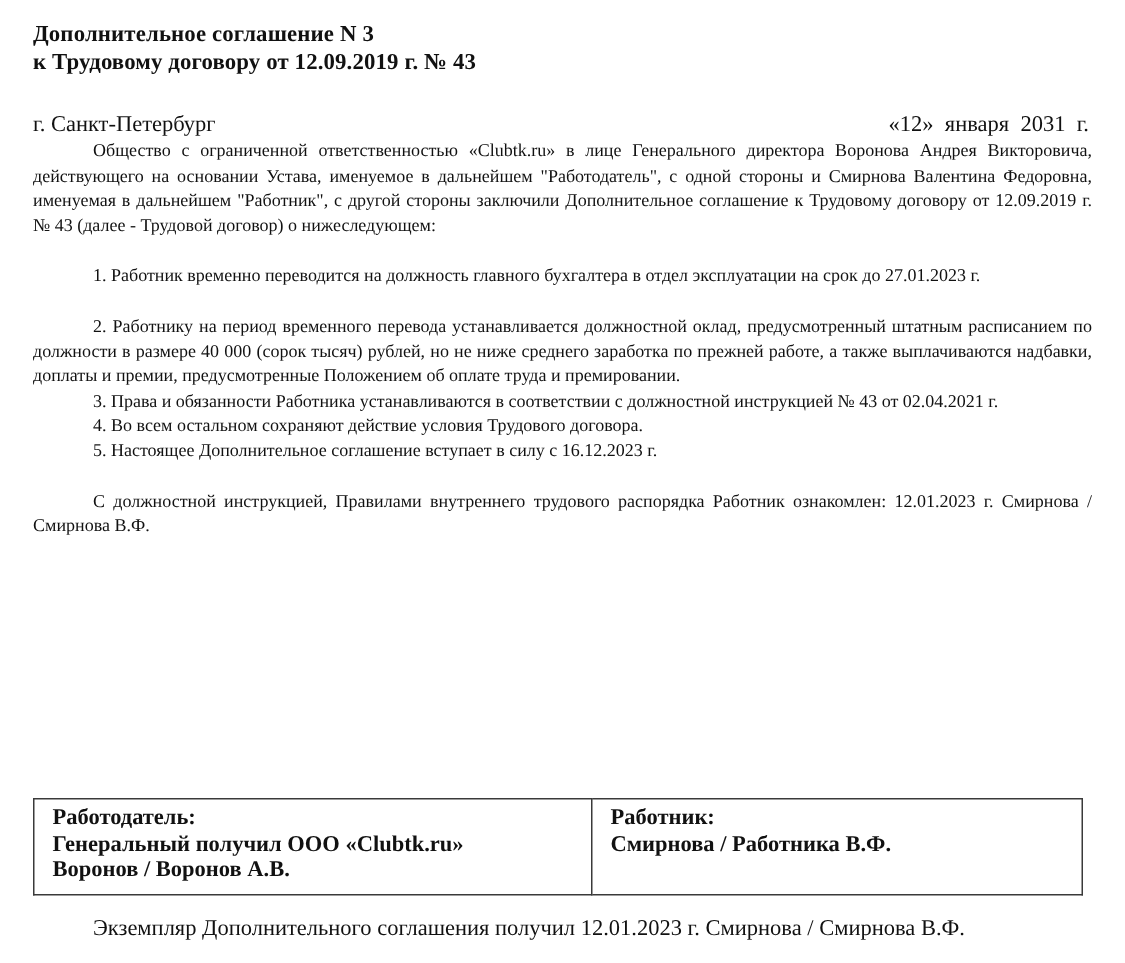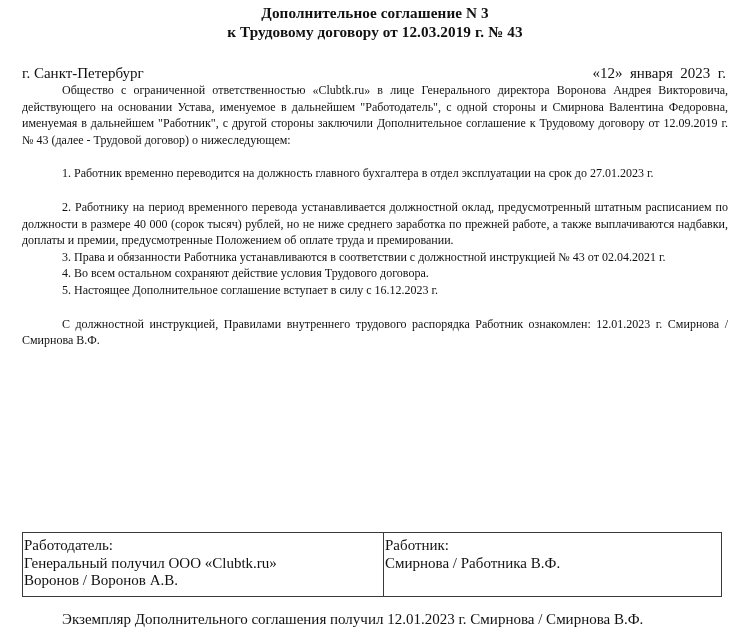--- a/index.html
+++ b/index.html
@@ -24,25 +24,24 @@
   }
   .doc-body {
     position: absolute;
     left: 22px;
     top: 0;
     width: 706px;
   }
 
   
   .title-block {
-    text-align: center;
     font-weight: bold;
     font-size: 15.2px;
     line-height: 19px;
-    padding-top: 3px;
+    padding-top: 13px;
     letter-spacing: 0.1px;
   }
   .title-line { display: block; }
 
   
   .place-date {
     display: flex;
     justify-content: space-between;
     align-items: flex-start;
     font-size: 15px;
@@ -77,21 +76,22 @@
     top: 532px;
     width: 700px;
     border-collapse: collapse;
     table-layout: fixed;
     font-size: 15px;
     line-height: 17.5px;
   }
   .sign-table td {
     border: 1px solid #3a3a3a;
     vertical-align: top;
-    padding: 4px 6px 6px 1px;
+    padding: 4px 6px 6px 12px;
+    font-weight: bold;
   }
   .sign-table td.col-left { width: 353px; }
   .sign-table .cell-line { display: block; white-space: nowrap; }
 
   
   .closing {
     position: absolute;
     left: 22px;
     top: 610px;
     width: 706px;
@@ -102,26 +102,26 @@
 </style>
 </head>
 <body>
 
 <div class="page">
 
   <div class="doc-body">
 
     <div class="title-block">
       <span class="title-line">Дополнительное соглашение N 3</span>
-      <span class="title-line">к Трудовому договору от 12.03.2019 г. № 43</span>
+      <span class="title-line">к Трудовому договору от 12.09.2019 г. № 43</span>
     </div>
 
     <div class="place-date">
       <span class="place">г. Санкт-Петербург</span>
-      <span class="date">«12»  января  2023  г.</span>
+      <span class="date">«12»  января  2031  г.</span>
     </div>
 
     <p class="para preamble">Общество с ограниченной ответственностью «Clubtk.ru» в лице Генерального директора Воронова Андрея Викторовича, действующего на основании Устава, именуемое в дальнейшем "Работодатель", с одной стороны и Смирнова Валентина Федоровна, именуемая в дальнейшем "Работник", с другой стороны заключили Дополнительное соглашение к Трудовому договору от 12.09.2019 г. № 43 (далее - Трудовой договор) о нижеследующем:</p>
 
     <div class="gap-lg"></div>
     <p class="para">1. Работник временно переводится на должность главного бухгалтера в отдел эксплуатации на срок до 27.01.2023 г.</p>
 
     <div class="gap-lg"></div>
     <p class="para">2. Работнику на период временного перевода устанавливается должностной оклад, предусмотренный штатным расписанием по должности в размере 40 000 (сорок тысяч) рублей, но не ниже среднего заработка по прежней работе, а также выплачиваются надбавки, доплаты и премии, предусмотренные Положением об оплате труда и премировании.</p>
 

